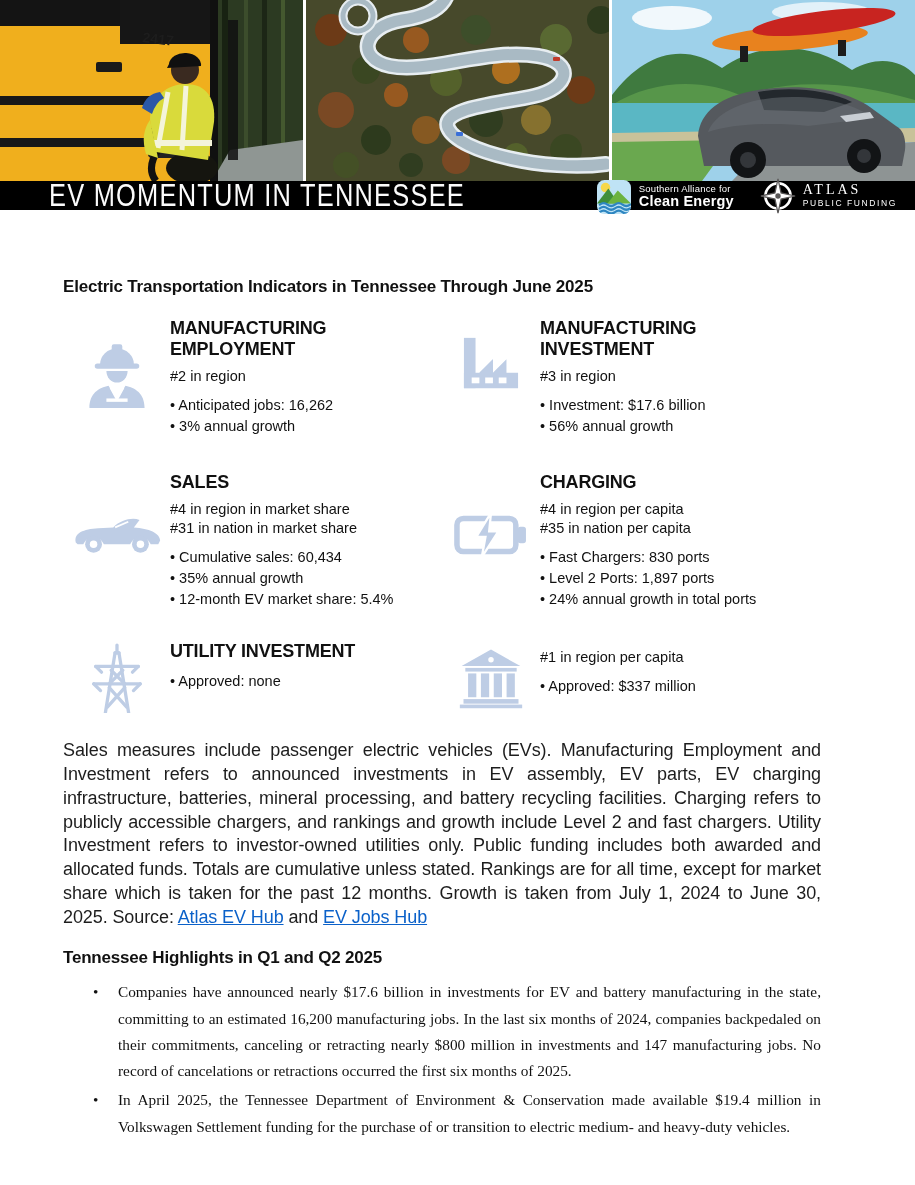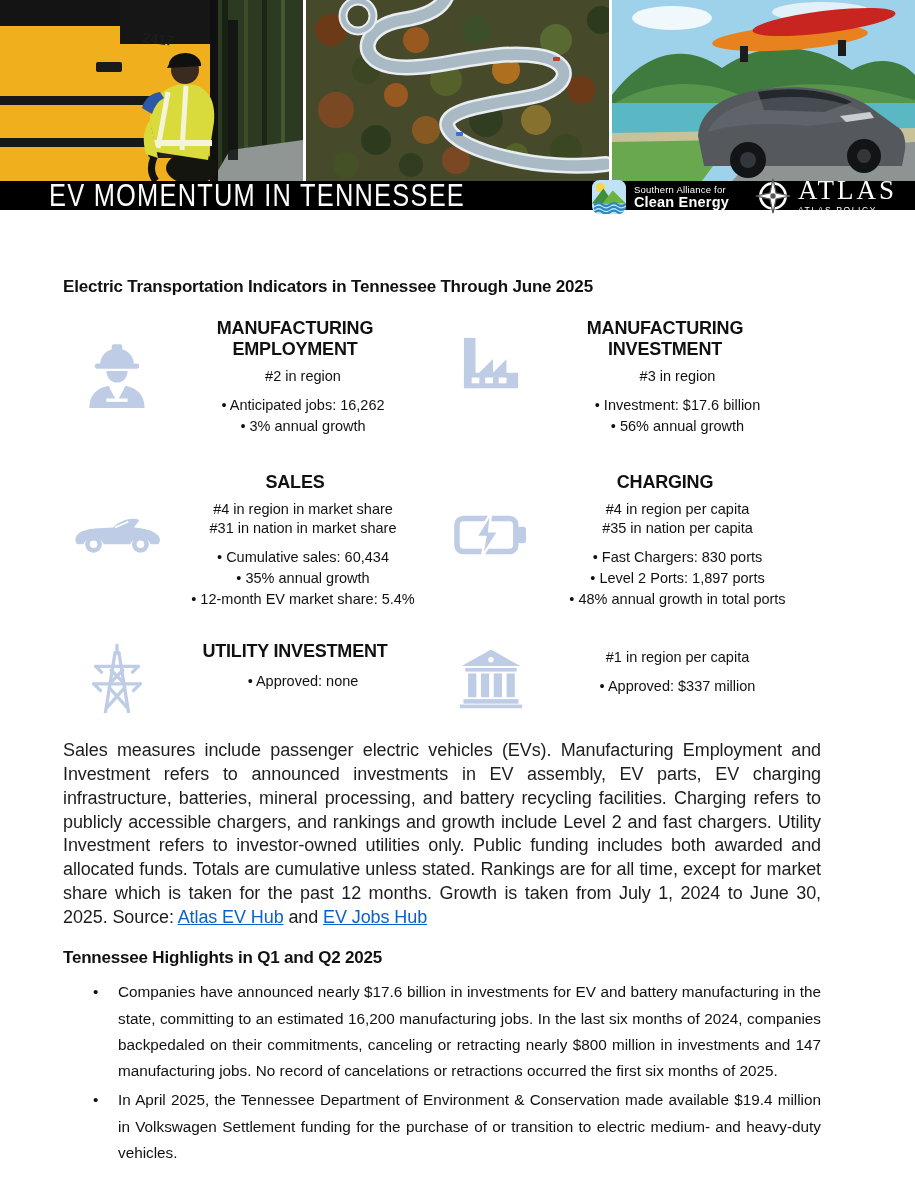--- a/index.html
+++ b/index.html
@@ -15,32 +15,32 @@
           display:flex;align-items:center;}
   .banner-title{color:#fbfbfb;font-size:31px;font-weight:400;letter-spacing:1.5px;white-space:nowrap;
                 transform:scaleX(0.82);transform-origin:left center;margin-left:49px;}
   .logos{margin-left:auto;margin-right:18px;display:flex;align-items:flex-end;gap:26px;}
   .sace{display:flex;align-items:center;gap:8px;}
   .sace-text{color:#fff;line-height:1.05;}
   .sace-top{font-size:9.5px;font-weight:400;letter-spacing:.2px;}
   .sace-bottom{font-size:14.5px;font-weight:700;letter-spacing:.2px;}
   .atlas{display:flex;align-items:center;gap:7px;}
   .atlas-text{color:#fff;line-height:1;}
-  .atlas-top{font-family:"Liberation Serif",serif;font-size:27px;letter-spacing:3px;}
+  .atlas-top{font-family:"Liberation Serif",serif;font-size:14px;letter-spacing:3px;}
   .atlas-bottom{font-size:8.5px;letter-spacing:1.6px;margin-top:2px;}
 
   
   .content{position:absolute;left:63px;top:228px;width:758px;}
   .section-title{margin:49px 0 0;font-size:17px;font-weight:700;letter-spacing:-0.2px;color:#111;}
 
   .grid{margin-top:21px;}
   .row{display:flex;}
   .row-2{margin-top:35px;}
   .row-3{margin-top:30px;}
-  .cell{flex:0 0 379px;display:flex;align-items:flex-start;text-align:center;}
+  .cell{flex:0 0 379px;display:flex;align-items:flex-start;}
   .cell-r{flex:1 1 auto;}
   .icon-col{flex:0 0 107px;display:flex;justify-content:center;}
   .cell-r .icon-col{flex:0 0 98px;}
   .text-col{flex:1 1 auto;padding-right:6px;}
   .ind-title{margin:0;font-size:18px;font-weight:700;line-height:1.16;letter-spacing:-0.2px;color:#111;max-width:250px;}
   .rank{font-size:14.5px;font-weight:400;line-height:1.3;margin-top:7px;color:#111;}
   .rank + .rank{margin-top:0;}
   ul.bullets{list-style:none;margin:9px 0 0;padding:0;}
   ul.bullets li{font-size:14.5px;line-height:1.47;color:#111;}
   ul.bullets li::before{content:"• ";}
@@ -50,21 +50,21 @@
   .mt-factory{margin-top:16px;}
   .mt-car{margin-top:40px;}
   .mt-battery{margin-top:40px;}
   .mt-tower{margin-top:2px;}
   .mt-bank{margin-top:6px;}
 
   .footnote{margin-top:26px;font-size:18px;line-height:1.33;text-align:justify;color:#1d1d1d;letter-spacing:-0.1px;}
   .footnote a{color:#0b61c9;text-decoration:underline;cursor:pointer;}
 
   .highlights-title{margin:13px 0 0;font-size:17px;font-weight:700;letter-spacing:-0.2px;color:#111;}
-  ul.highlights{margin:11px 0 0;padding:0 0 0 55px;list-style:none;}
+  ul.highlights{margin:11px 0 0;padding:0 0 0 55px;list-style:none;font-family:Liberation Serif, serif;}
   ul.highlights li{position:relative;font-size:15.3px;line-height:1.72;text-align:justify;color:#111;margin-bottom:3px;}
   ul.highlights li::before{content:"•";position:absolute;left:-25px;top:0;}
 </style>
 </head>
 <body>
 
 <div class="page">
 
   <div class="photos">
 
@@ -192,21 +192,21 @@
         </div>
       </div>
       <div class="atlas">
         <svg width="36" height="36" viewBox="0 0 40 40">
           <circle cx="20" cy="20" r="14" fill="none" stroke="#ffffff" stroke-width="3"></circle>
           <path d="M20,1 L23.4,16.6 L39,20 L23.4,23.4 L20,39 L16.6,23.4 L1,20 L16.6,16.6 Z" fill="#ffffff" stroke="#595757" stroke-width="1.4"></path>
           <circle cx="20" cy="20" r="3" fill="#595757"></circle>
         </svg>
         <div class="atlas-text">
           <div class="atlas-top">ATLAS</div>
-          <div class="atlas-bottom">ATLAS POLICY</div>
+          <div class="atlas-bottom">PUBLIC FUNDING</div>
         </div>
       </div>
     </div>
   </div>
 
   <div class="content">
 
     <h1 class="section-title">Electric Transportation Indicators in Tennessee Through June 2025</h1>
 
     <div class="grid">
@@ -294,21 +294,21 @@
               <path d="M40,1 L24,27 L34,27 L30,49 L48,21 L38,21 Z" fill="#becde5" stroke="#ffffff" stroke-width="2.5"></path>
             </svg>
           </div>
           <div class="text-col">
             <h3 class="ind-title">CHARGING</h3>
             <div class="rank">#4 in region per capita</div>
             <div class="rank">#35 in nation per capita</div>
             <ul class="bullets">
               <li>Fast Chargers: 830 ports</li>
               <li>Level 2 Ports: 1,897 ports</li>
-              <li>48% annual growth in total ports</li>
+              <li>24% annual growth in total ports</li>
             </ul>
           </div>
         </div>
       </div>
 
       <div class="row row-3">
         <div class="cell">
           <div class="icon-col">
             <svg class="mt-tower" width="62" height="70" viewBox="0 0 64 72">
               <g fill="none" stroke="#becde5" stroke-width="3.4" stroke-linecap="round">

